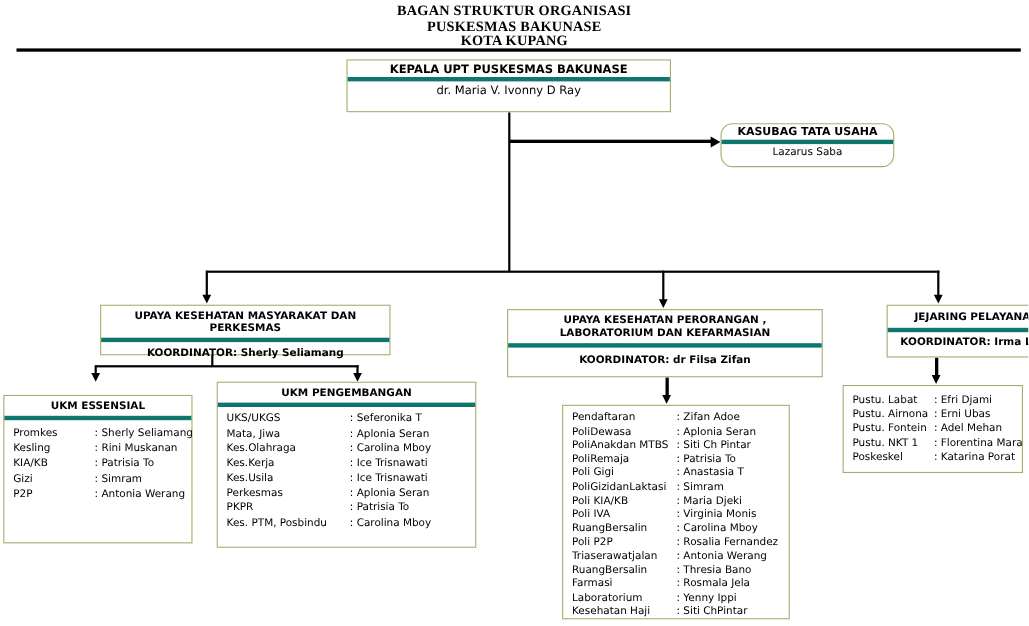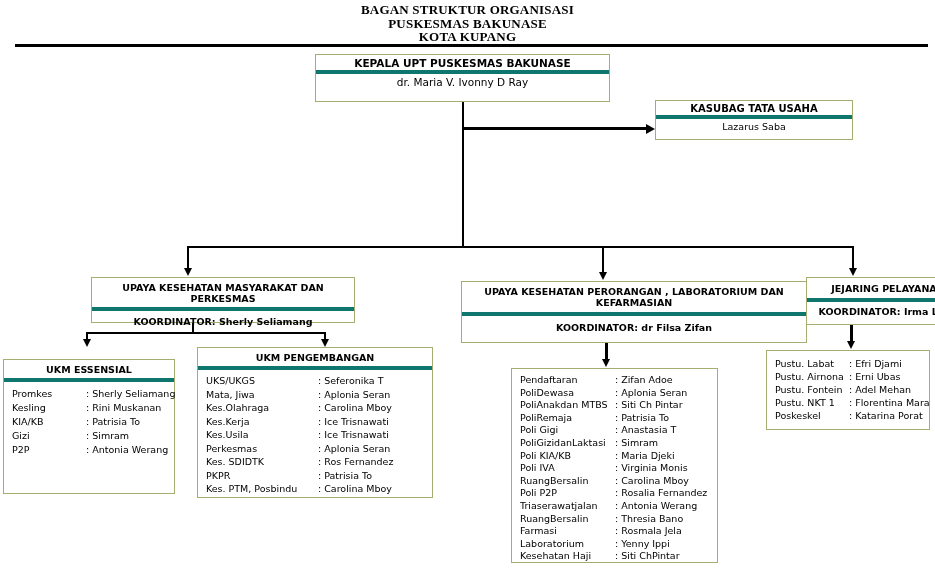--- a/index.html
+++ b/index.html
@@ -21,30 +21,30 @@
   .obox .hd{
     font-weight:bold;text-align:center;border-bottom:4px solid #0f766e;
     box-sizing:border-box;
   }
   .obox .bd{text-align:center;}
   
   .b-kepala{left:315px;top:54px;width:295px;height:48px;}
   .b-kepala .hd{font-size:10.5px;padding:2px 2px 1px;}
   .b-kepala .bd{font-size:10.5px;padding-top:2px;}
   
-  .b-kasubag{left:655px;top:100px;width:198px;height:40px;}
+  .b-kasubag{left:655px;top:112px;width:158px;height:40px;border-radius:11px;}
   .b-kasubag .hd{font-size:10px;padding:2px 2px 1px;}
   .b-kasubag .bd{font-size:9.5px;padding-top:2px;}
   
   .branch .hd{font-size:9.5px;}
   .branch .bd{font-weight:bold;font-size:9.5px;}
   .b-ukm{left:91px;top:277px;width:264px;height:46px;}
   .b-ukm .hd{padding:4px 2px 3px;}
   .b-ukm .bd{padding-top:5px;}
-  .b-ukp{left:461px;top:281px;width:346px;height:62px;}
+  .b-ukp{left:461px;top:281px;width:287px;height:62px;}
   .b-ukp .hd{padding:4px 10px 3px;height:34px;}
   .b-ukp .bd{padding-top:6px;}
   .b-jej{left:766px;top:277px;width:164px;height:48px;margin-left:40px;}
   .b-jej .hd{padding:5px 2px 4px;}
   .b-jej .bd{padding-top:4px;}
   
   .lbox .hd{font-size:9.5px;padding:4px 2px 3px;}
   .rows{padding:5px 2px 0 8px;font-size:9.5px;}
   .row{display:flex;white-space:nowrap;}
   .row .lbl{flex:none;}
@@ -175,24 +175,20 @@
         </div>
         <div class="row">
           <span class="lbl">Kes.Usila</span>
           <span class="val">: Ice Trisnawati</span>
         </div>
         <div class="row">
           <span class="lbl">Perkesmas</span>
           <span class="val">: Aplonia Seran</span>
         </div>
         <div class="row">
-          <span class="lbl">Kes. SDIDTK</span>
-          <span class="val">: Ros Fernandez</span>
-        </div>
-        <div class="row">
           <span class="lbl">PKPR</span>
           <span class="val">: Patrisia To</span>
         </div>
         <div class="row">
           <span class="lbl">Kes. PTM, Posbindu</span>
           <span class="val">: Carolina Mboy</span>
         </div>
       </div>
   </div>
 

